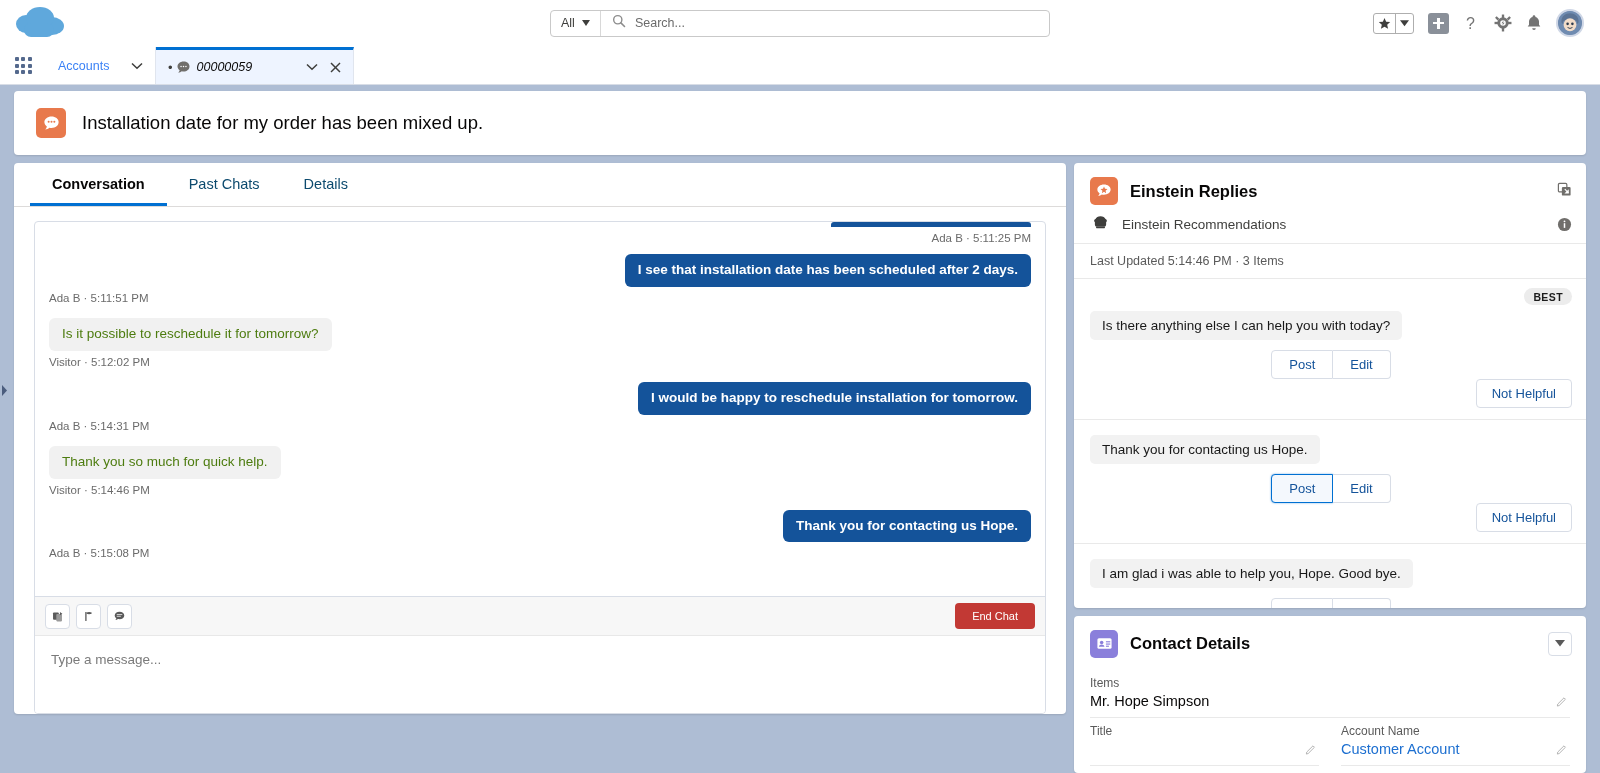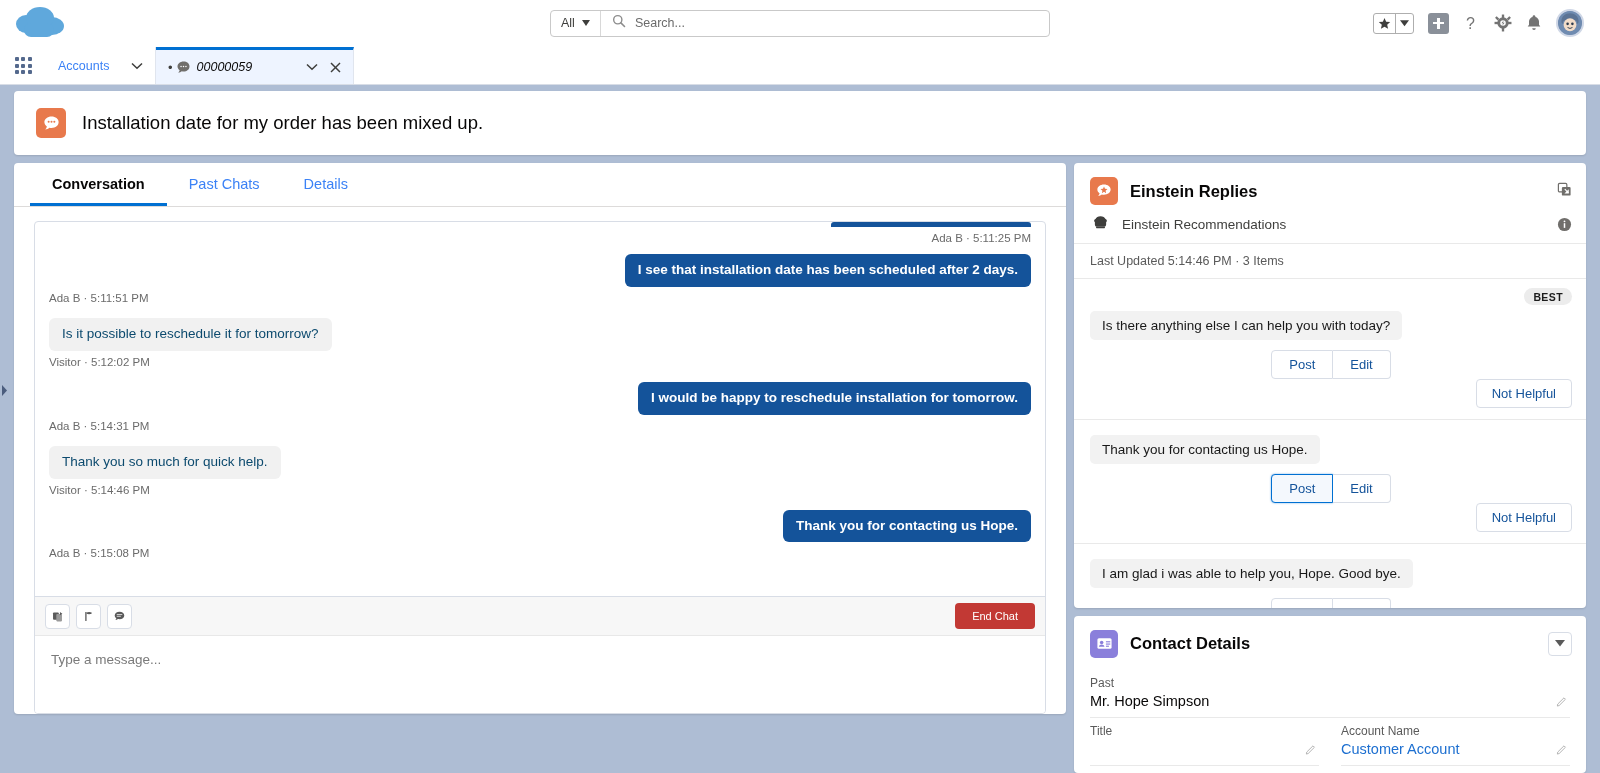--- a/index.html
+++ b/index.html
@@ -169,21 +169,21 @@
     min-width: 0;
     max-height: 551px;
   }
   .conv-tabs {
     display: flex; align-items: stretch;
     border-bottom: 1px solid #dddbda; flex: none;
     padding: 0 16px;
   }
   .conv-tab {
     padding: 13px 22px 11px 22px;
-    font-size: 14.5px; color: #3b82f6;
+    font-size: 14.5px; color: #0c4a6e;
     border-bottom: 3px solid transparent;
     cursor: pointer;
   }
   .conv-tab.active { color: #080707; font-weight: bold; border-bottom-color: #0070d2; }
 
   .chat-region {
     margin: 14px 20px 0 20px;
     border: 1px solid #d8dde6; border-radius: 4px;
     display: flex; flex-direction: column;
     flex: 1; min-height: 0; overflow: hidden;
@@ -194,21 +194,21 @@
   }
   .msg-row { display: flex; flex-direction: column; margin-bottom: 14px; }
   .msg-row.agent { align-items: flex-end; }
   .msg-row.visitor { align-items: flex-start; }
   .bubble {
     padding: 8px 13px; border-radius: 6px;
     font-size: 13.5px; line-height: 1.25;
     max-width: 78%;
   }
   .msg-row.agent .bubble { background: #14539a; color: #fff; font-weight: bold; }
-  .msg-row.visitor .bubble { background: #f1f1f1; color: #0c4a6e; }
+  .msg-row.visitor .bubble { background: #f1f1f1; color: #4d7c0f; }
   .meta { font-size: 11.5px; color: #6b6b6b; margin-top: 5px; }
   .msg-row.agent .meta { align-self: flex-start; margin-left: 0; }
   .clipped-top {
     height: 5px; background: #14539a; border-radius: 3px 3px 0 0;
     width: 200px; margin: 0 0 0 auto;
   }
 
   .composer-toolbar {
     display: flex; align-items: center;
     background: #f7f7f7; border-top: 1px solid #d8dde6;
@@ -658,21 +658,21 @@
             <span class="dd-caret-btn">
               <svg width="10" height="7" viewBox="0 0 10 7">
                   <polygon points="0,0 10,0 5,6.5" fill="#5a5a5a"></polygon>
                 </svg>
             </span>
           </span>
         </div>
 
         <div class="contact-body">
           <div class="field-full">
-            <div class="field-label">Past</div>
+            <div class="field-label">Items</div>
             <div class="field-value">Mr. Hope Simpson</div>
             <span class="pencil">
               <svg width="12" height="12" viewBox="0 0 14 14">
                   <path d="M2 10.6 L9.3 3.3 l1.7 1.7 L3.7 12.3 L1.6 12.9z" fill="none" stroke="#b0b0b0" stroke-width="1.1"></path>
                 </svg>
             </span>
           </div>
 
           <div class="field-row">
             <div class="field">

